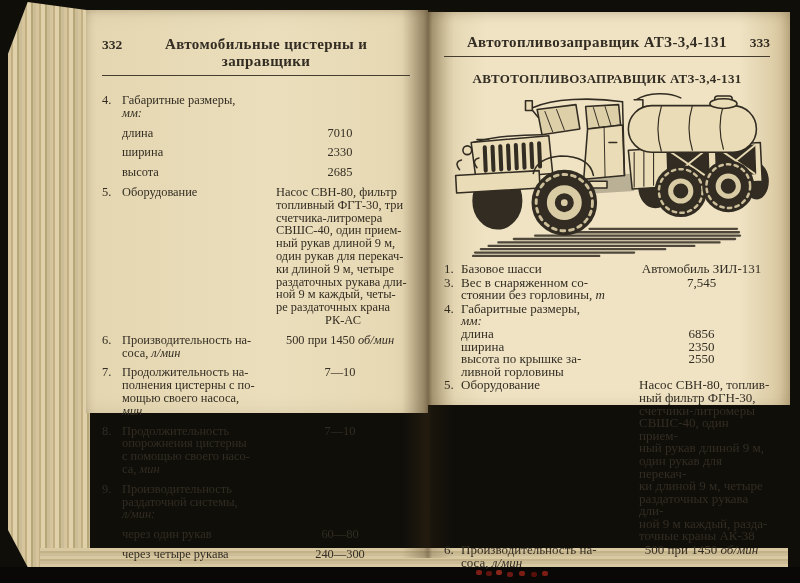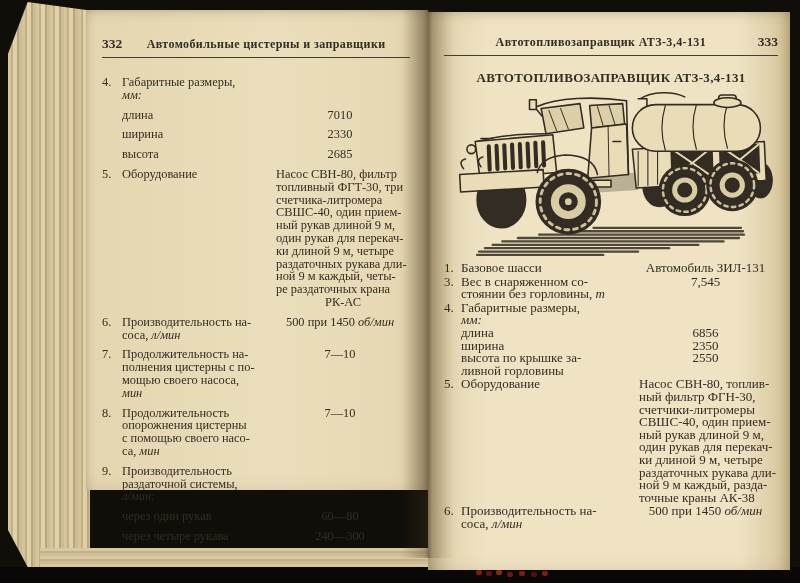--- a/index.html
+++ b/index.html
@@ -25,40 +25,40 @@
   }
   .table-dark{position:absolute;left:0;top:567px;width:800px;height:16px;background:#090806;}
   .red-stain{
     position:absolute;left:476px;top:570px;width:6px;height:5px;border-radius:2px;background:#7c1d15;
     box-shadow:10px 1px 0 #5f130e,20px 0 0 #8a2519,31px 2px 0 #6b1712,43px 1px 0 #7c1d15,55px 2px 0 #551009,66px 1px 0 #7c1d15;
   }
 
   
   .page{position:absolute;z-index:2;}
   .page-left{
-    left:86px;top:10px;width:342px;height:480px;
+    left:86px;top:10px;width:342px;height:403px;
     background:linear-gradient(90deg,#e4d6b0,#ebdebc 55%,#e5d7b1);
     box-shadow:inset -20px 0 26px -14px rgba(80,60,30,.5), inset 6px 4px 10px -6px rgba(90,70,40,.35);
     box-sizing:border-box;padding:26px 18px 0 16px;
   }
   .page-right{
-    left:428px;top:12px;width:362px;height:558px;
+    left:428px;top:12px;width:362px;height:393px;
     background:linear-gradient(90deg,#dfd0a8,#efe3c4 16%,#efe3c4 86%,#d6c49a);
     box-shadow:inset 18px 0 24px -14px rgba(80,60,30,.55), inset -10px 4px 14px -8px rgba(90,70,40,.4);
-    box-sizing:border-box;padding:22px 12px 0 16px;font-family:Liberation Serif, serif;
+    box-sizing:border-box;padding:22px 20px 0 16px;font-family:Liberation Serif, serif;
   }
   .gutter{
     position:absolute;z-index:3;left:402px;top:10px;width:52px;height:548px;pointer-events:none;
     background:linear-gradient(90deg,rgba(70,50,25,0) 0%,rgba(70,50,25,.30) 42%,rgba(60,42,20,.45) 50%,rgba(70,50,25,.18) 58%,rgba(70,50,25,0) 100%);
   }
 
   
   .runhead{display:flex;align-items:baseline;}
   .pagenum{font-weight:bold;font-size:13.5px;}
-  .runtitle{flex:1;text-align:center;font-weight:bold;font-size:12px;letter-spacing:.4px;}
+  .runtitle{flex:1;text-align:center;font-weight:bold;font-size:15px;letter-spacing:.4px;}
   .rule{border-bottom:1.6px solid #453e30;margin-top:5px;}
 
   
   .pre{white-space:pre-line;}
   .u{font-style:italic;}
   .body-left{margin-top:18px;font-size:12.4px;line-height:12.8px;}
   .body-right{margin-top:6px;font-size:13px;line-height:12.6px;}
   .row{display:flex;align-items:flex-start;}
   .item{margin-bottom:7px;}
   .body-right .item{margin-bottom:1px;}

